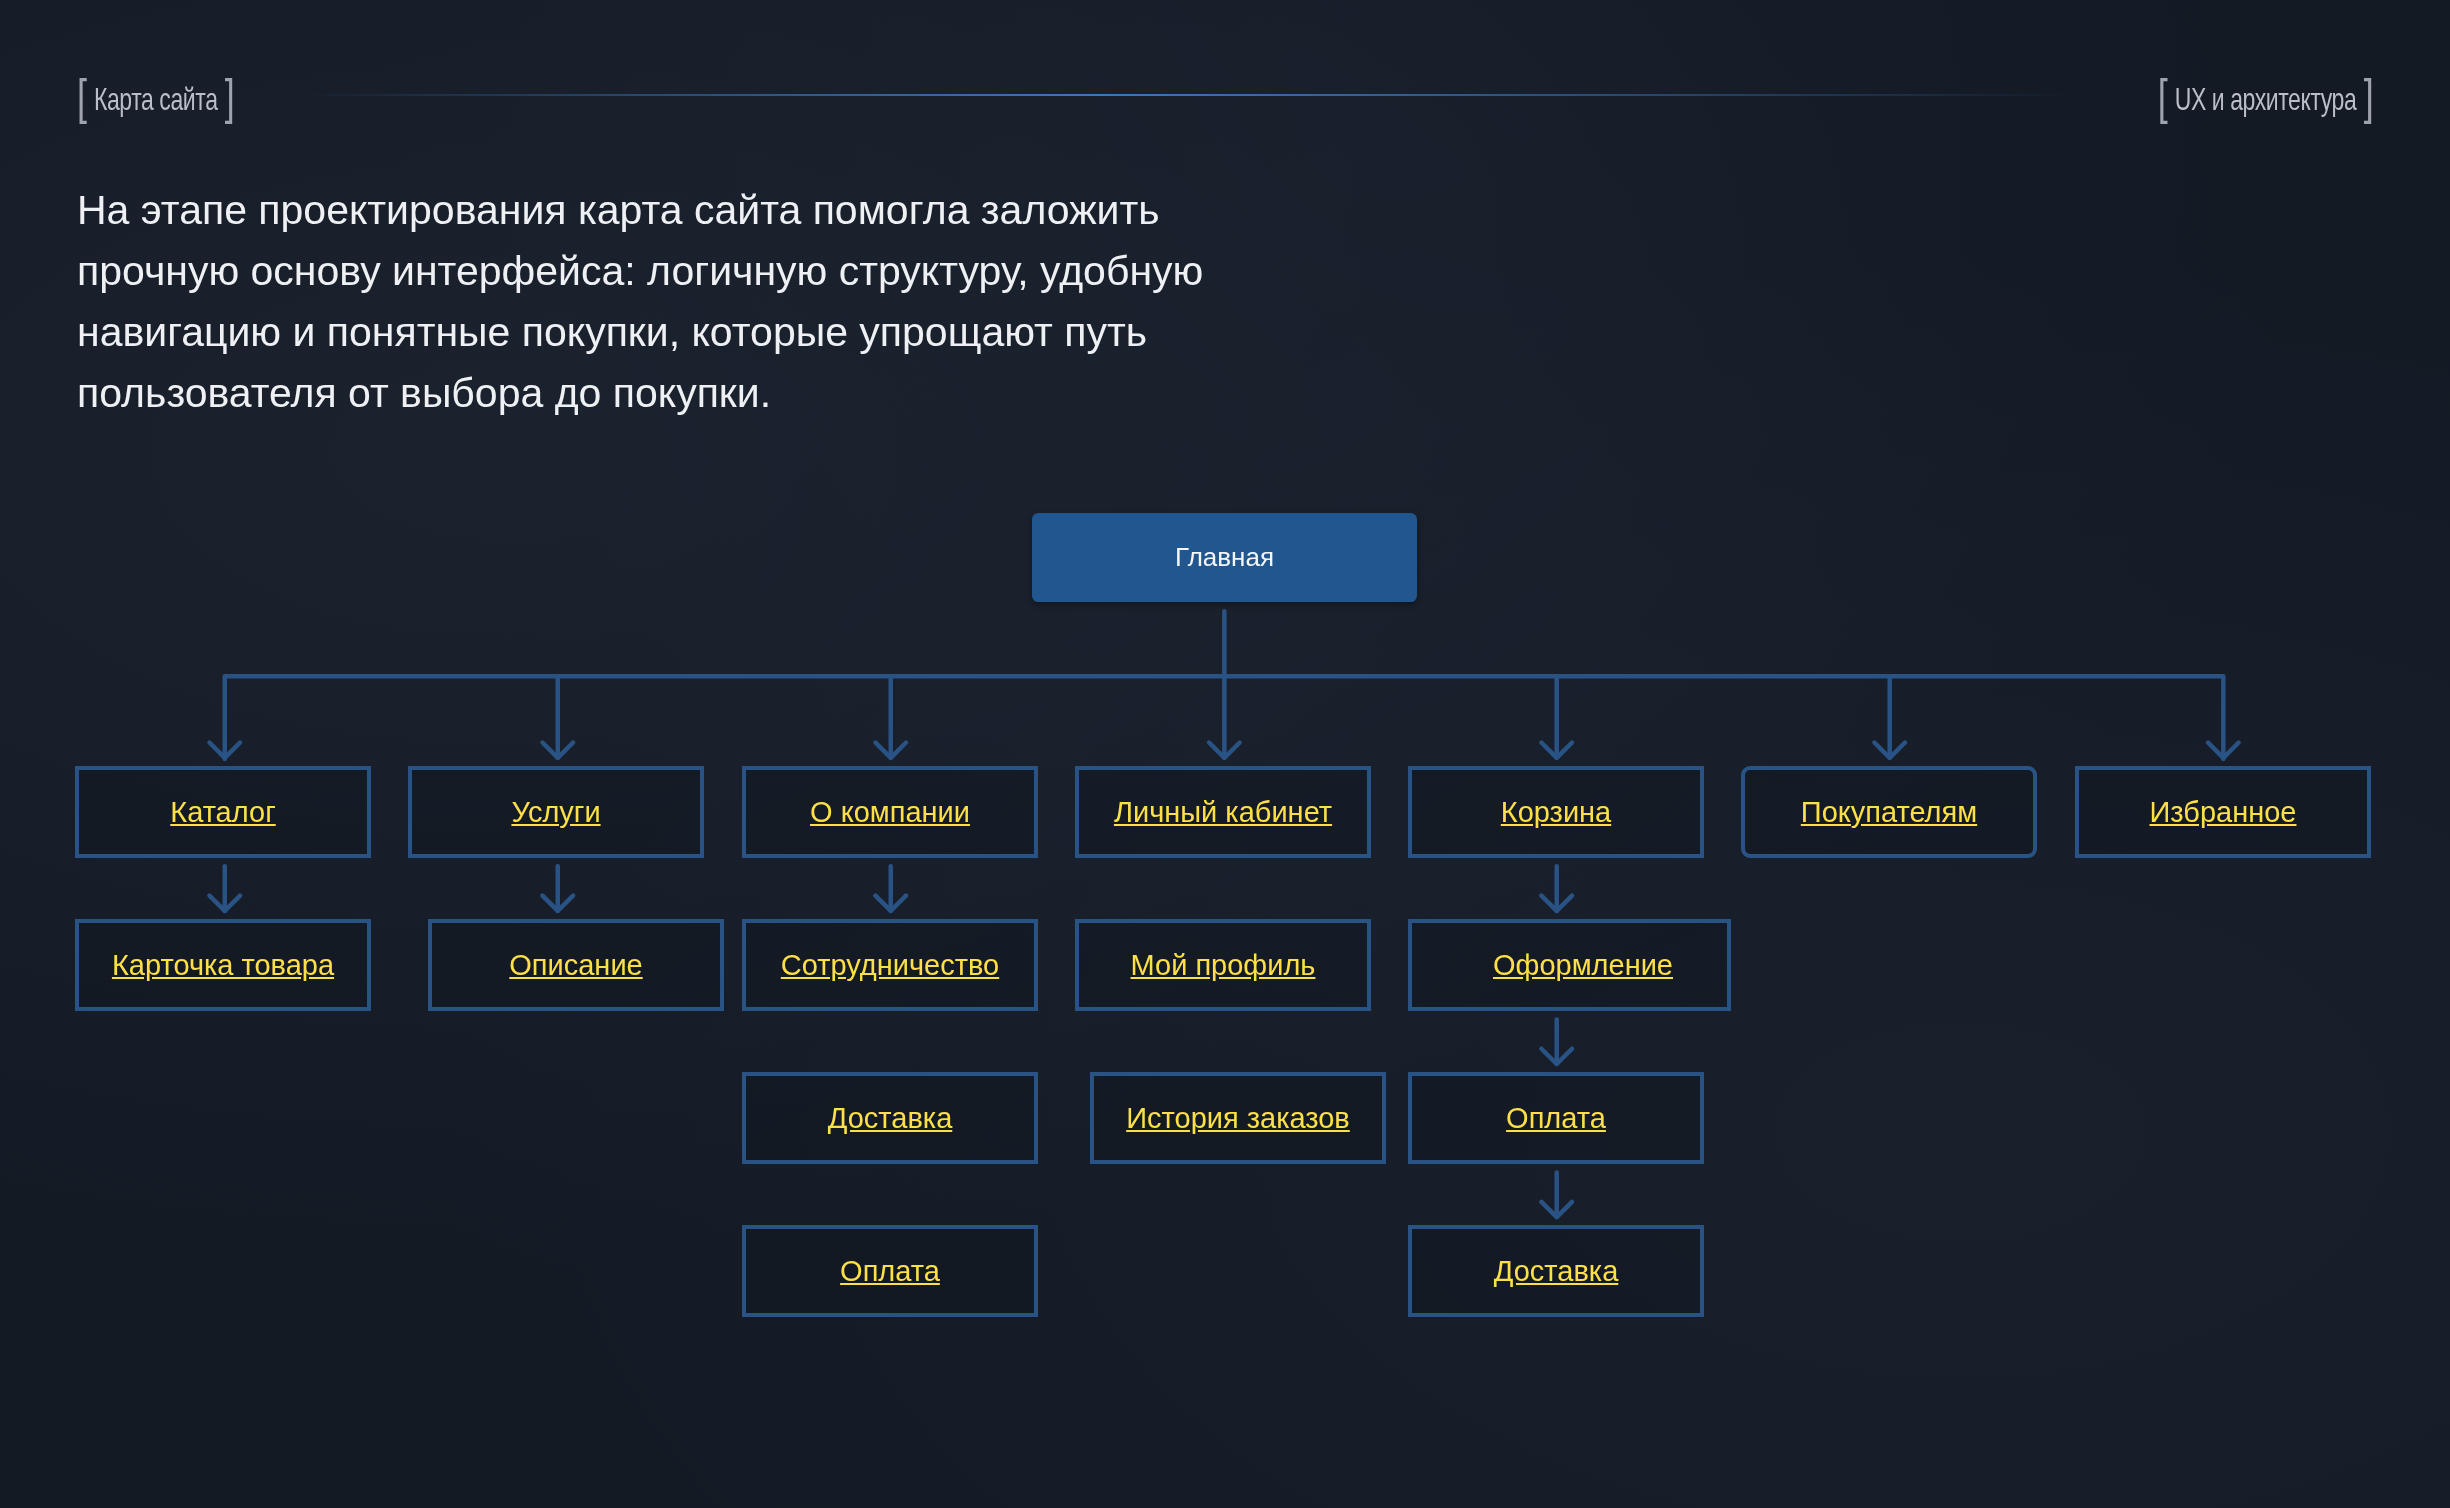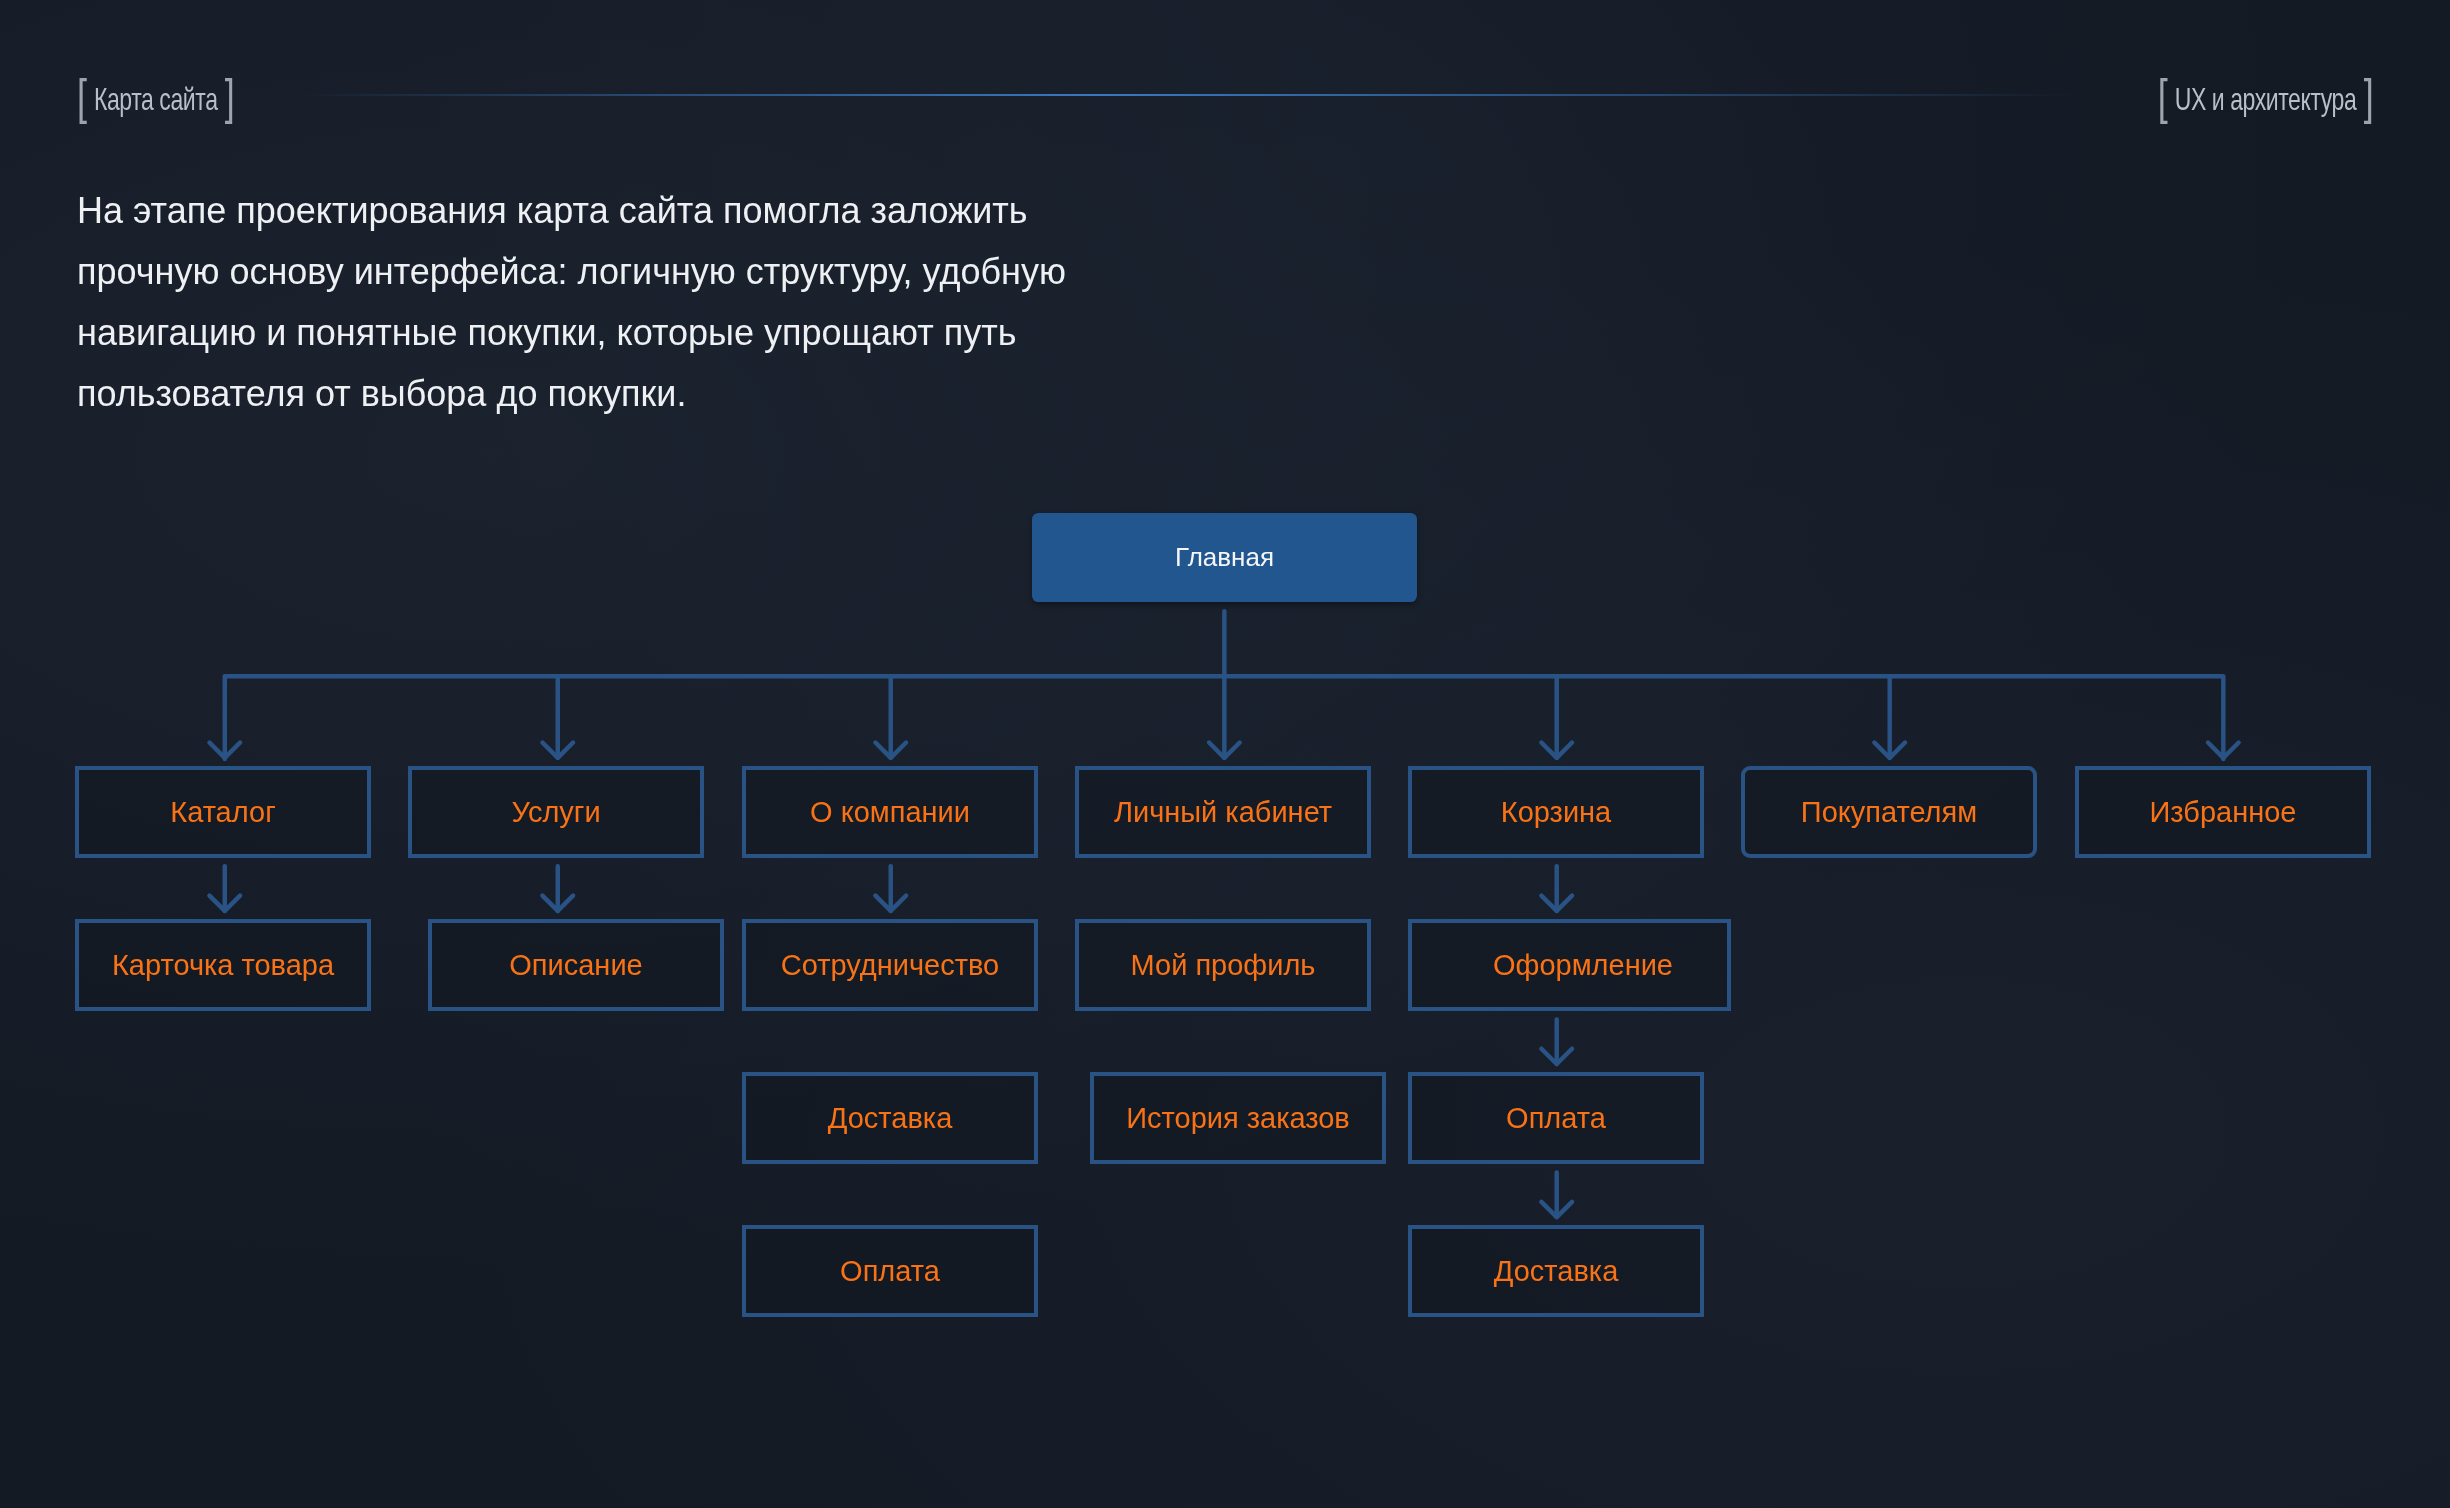--- a/index.html
+++ b/index.html
@@ -49,21 +49,21 @@
       width: 1774px;
       height: 1.9px;
       background: linear-gradient(90deg, rgba(40,100,170,0) 0%, rgba(50,110,180,0.55) 20%, rgba(60,130,210,0.9) 45%, rgba(50,110,180,0.55) 75%, rgba(40,100,170,0) 100%);
     }
 
     .intro {
       position: absolute;
       left: 77px;
       top: 180px;
       width: 1340px;
-      font-size: 36px;
+      font-size: 41px;
       line-height: 61px;
       color: #eef0f3;
       margin: 0;
       font-weight: normal;
     }
     .intro span { display: block; white-space: nowrap; }
 
     .root {
       position: absolute;
       left: 1032px;
@@ -84,22 +84,23 @@
       position: absolute;
       width: 288px;
       height: 84px;
       border: 4.5px solid #2a5385;
       box-sizing: content-box;
       background: rgba(18,23,32,0.55);
       display: flex;
       align-items: center;
       justify-content: center;
       font-size: 29px;
-      color: #f97316;
+      color: #fde047;
       white-space: nowrap;
+      text-decoration: underline;
     }
 
     svg.connectors {
       position: absolute;
       left: 0;
       top: 0;
       width: 2450px;
       height: 1508px;
       pointer-events: none;
     }

